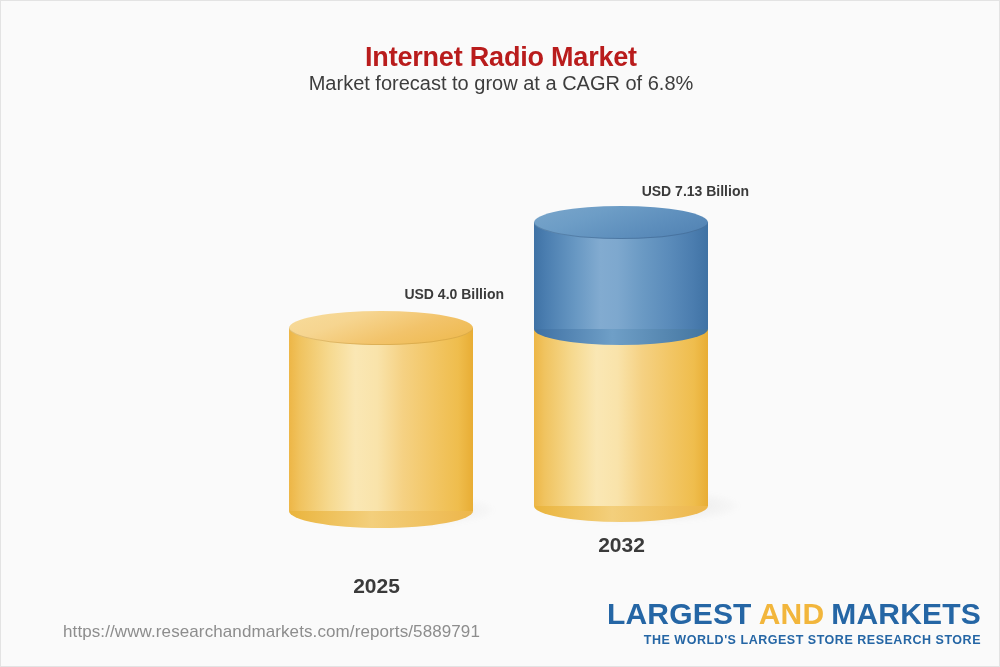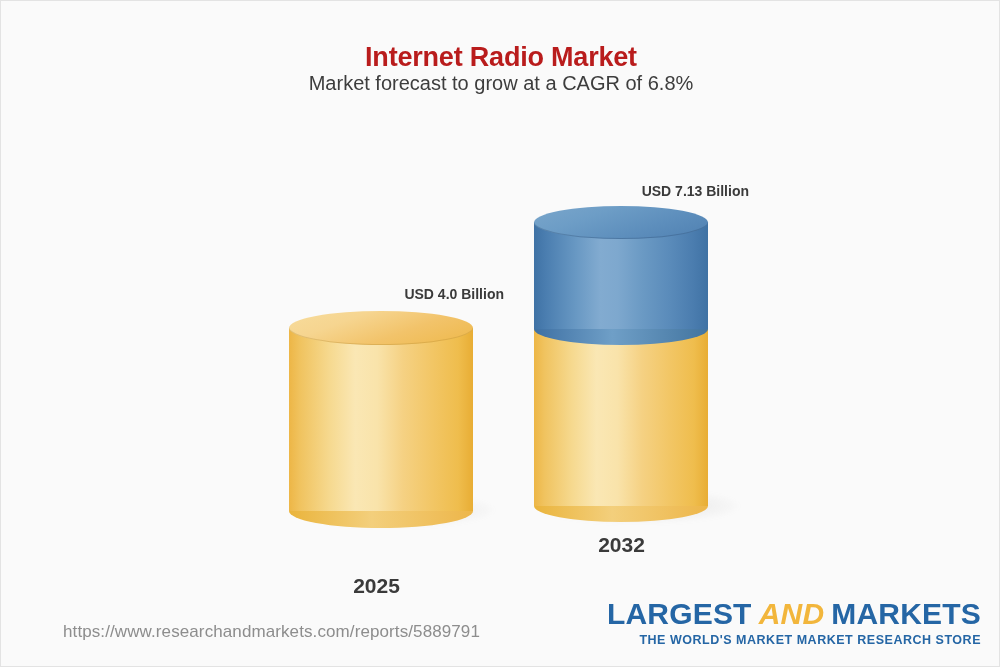--- a/index.html
+++ b/index.html
@@ -163,18 +163,18 @@
 
       <div class="cat-label" style="left:493px; top:532px; width:255px;">2032</div>
     </div>
 
   </div>
 
   <a id="source-url" href="#" style="text-decoration:none;">https://www.researchandmarkets.com/reports/5889791</a>
 
   <div id="brand-logo">
     <div id="brand-wordmark">
-      <span>LARGEST</span><span class="and" style="margin:13px 7px;font-style:italic;">AND</span><span>MARKETS</span>
+      <span>LARGEST</span><span class="and" style="margin:13px 7px;">AND</span><span>MARKETS</span>
     </div>
-    <div id="brand-tagline">THE WORLD'S MARKET MARKET RESEARCH STORE</div>
+    <div id="brand-tagline">THE WORLD'S LARGEST STORE RESEARCH STORE</div>
   </div>
 
 </div>
 
 </body></html>

